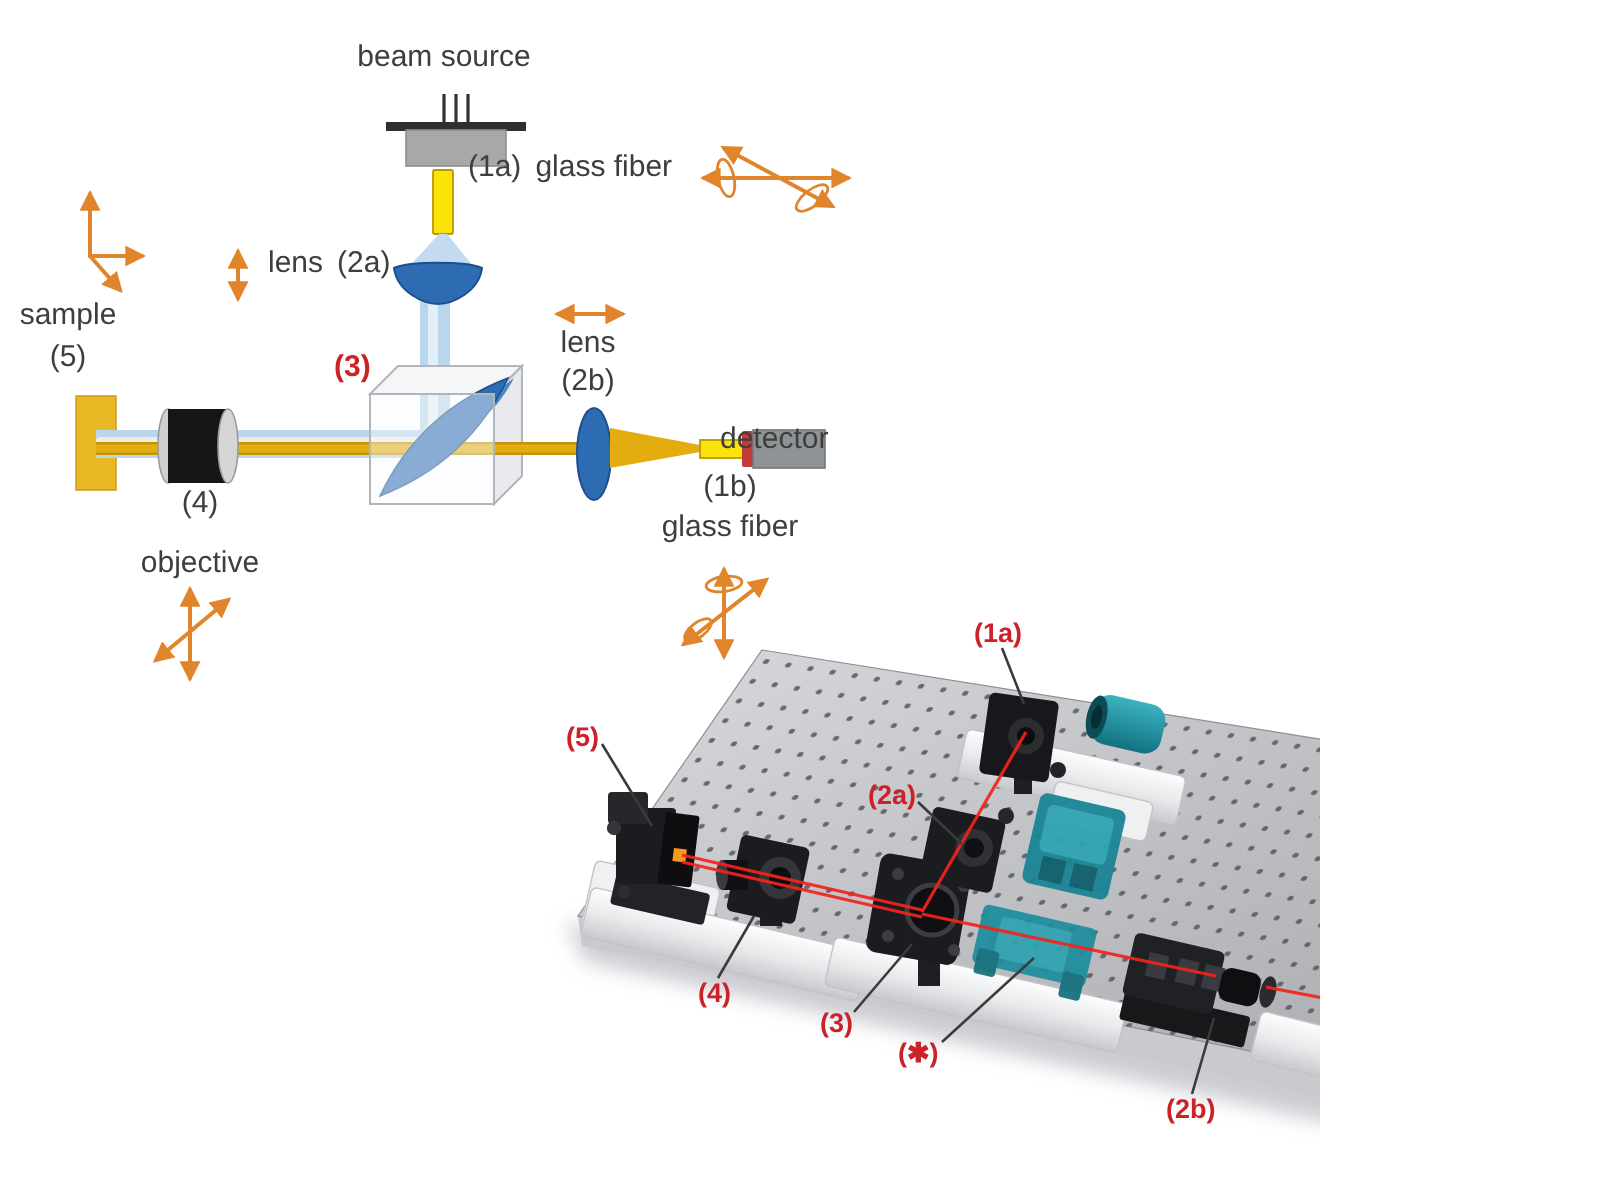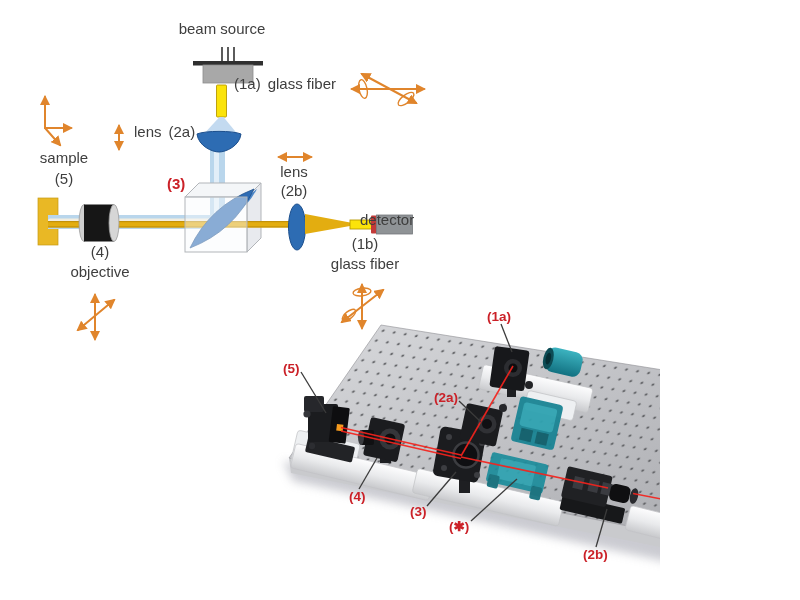--- a/index.html
+++ b/index.html
@@ -252,28 +252,28 @@
   <span>glass fiber</span>
 </span>
 
 <span class="lbl row" style="left:134px;top:124px;">
   <span>lens</span>
   <span class="red">(2a)</span>
 </span>
 
 <span class="lbl red" style="left:167px;top:176px;">(3)</span>
 
-<span class="lbl col" style="left:32px;top:150px;width:64px;">
+<span class="lbl col" style="left:2px;top:150px;width:64px;">
   <span>sample</span>
   <span class="red" style="margin-top:4px;">(5)</span>
 </span>
 
 <span class="lbl col" style="left:60px;top:244px;width:80px;">
   <span class="red">(4)</span>
-  <span style="margin-top:3px;">objective</span>
+  <span style="margin-top:13px;">objective</span>
 </span>
 
 <span class="lbl col" style="left:272px;top:164px;width:44px;">
   <span>lens</span>
   <span class="red" style="margin-top:2px;">(2b)</span>
 </span>
 
 <span class="lbl" style="left:360px;top:212px;">detector</span>
 
 <span class="lbl col" style="left:322px;top:236px;width:86px;">

